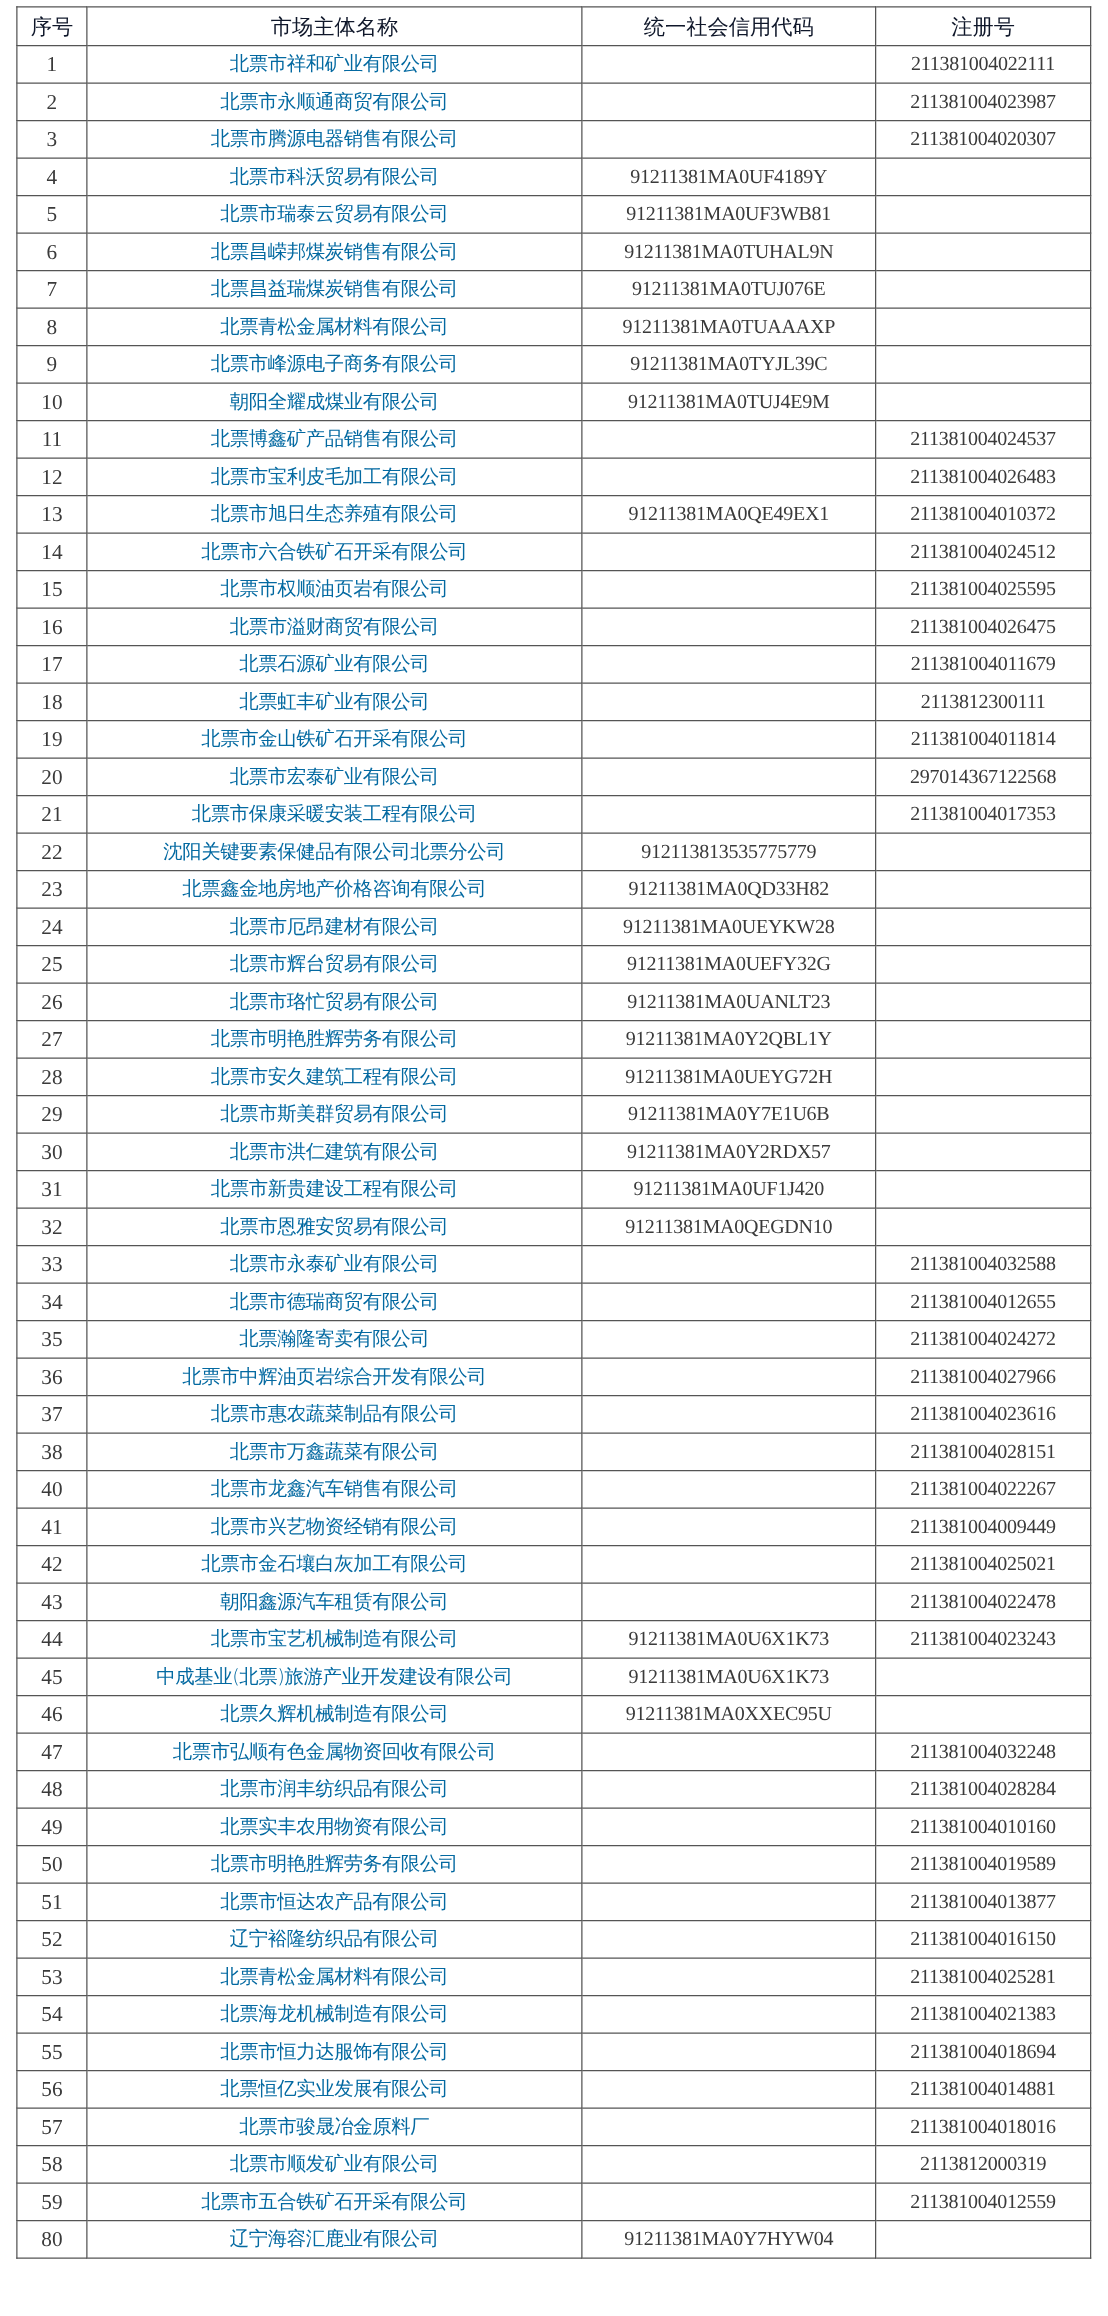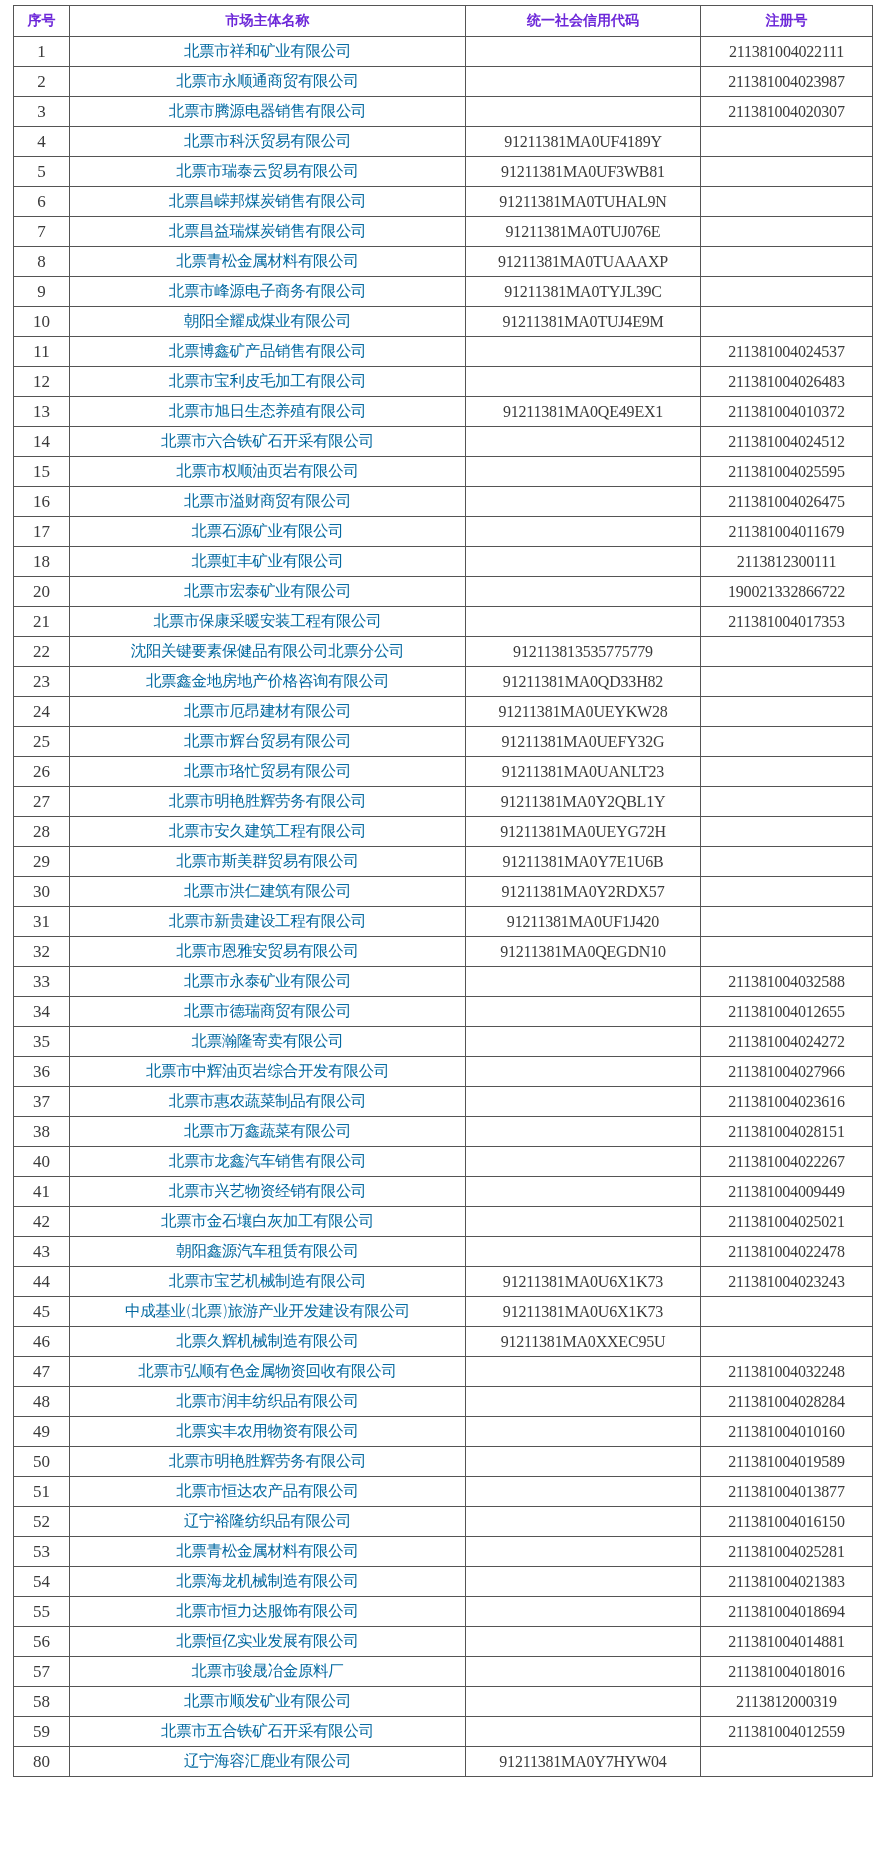--- a/index.html
+++ b/index.html
@@ -33,23 +33,23 @@
       border: 1.5px solid #555555;
       text-align: center;
       vertical-align: middle;
       padding: 0;
       white-space: nowrap;
       overflow: hidden;
     }
     table.registry th {
       height: 30px;
       font-family: "DejaVu Sans", "Liberation Sans", sans-serif;
-      font-size: 14px;
-      font-weight: bold;
-      color: #6d28d9;
+      font-size: 17px;
+      font-weight: normal;
+      color: #0f172a;
     }
     table.registry td {
       height: 29px;
       font-family: "Liberation Serif", "DejaVu Serif", serif;
       font-size: 16px;
       color: #3a3a3a;
     }
     table.registry td.name {
       font-family: "DejaVu Sans", "Liberation Sans", sans-serif;
       font-size: 15.5px;
@@ -186,24 +186,30 @@
           <td class="code"></td>
           <td class="reg">211381004011679</td>
         </tr>
         <tr>
           <td class="idx">18</td>
           <td class="name">北票虹丰矿业有限公司</td>
           <td class="code"></td>
           <td class="reg">2113812300111</td>
         </tr>
         <tr>
+          <td class="idx">19</td>
+          <td class="name">北票市金山铁矿石开采有限公司</td>
+          <td class="code"></td>
+          <td class="reg">211381004011814</td>
+        </tr>
+        <tr>
           <td class="idx">20</td>
           <td class="name">北票市宏泰矿业有限公司</td>
           <td class="code"></td>
-          <td class="reg">190021332866722</td>
+          <td class="reg">297014367122568</td>
         </tr>
         <tr>
           <td class="idx">21</td>
           <td class="name">北票市保康采暖安装工程有限公司</td>
           <td class="code"></td>
           <td class="reg">211381004017353</td>
         </tr>
         <tr>
           <td class="idx">22</td>
           <td class="name">沈阳关键要素保健品有限公司北票分公司</td>

